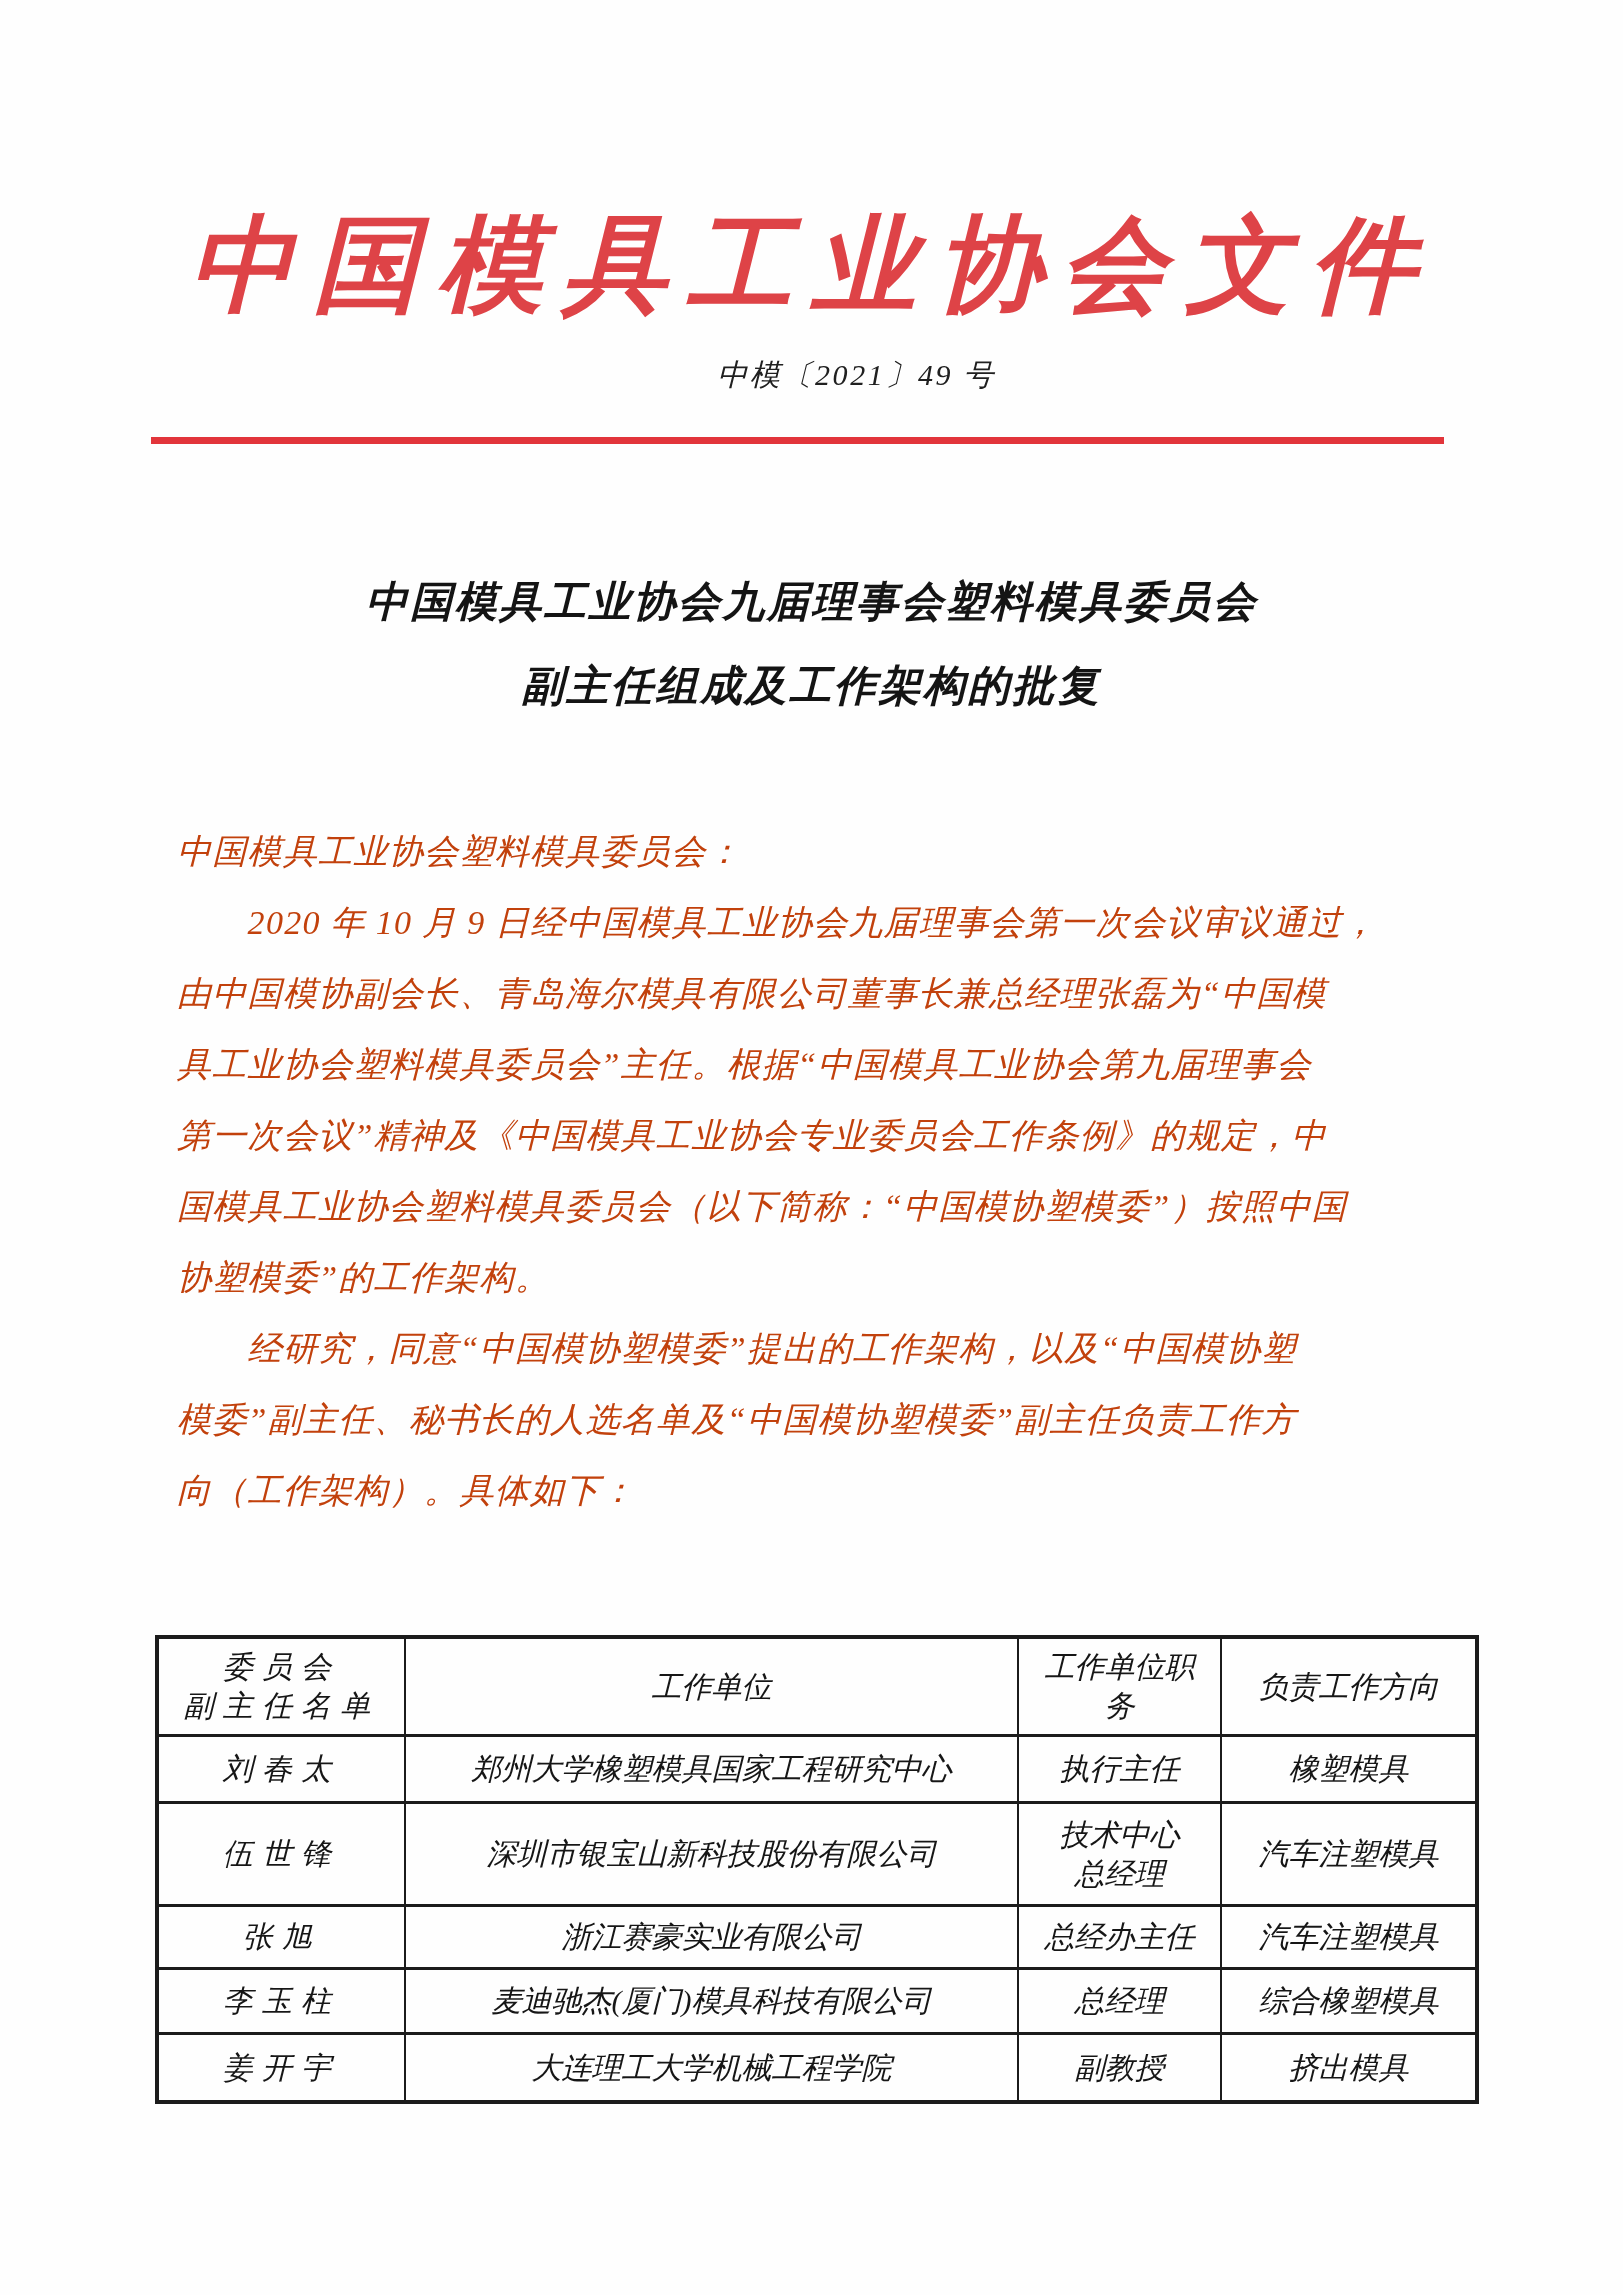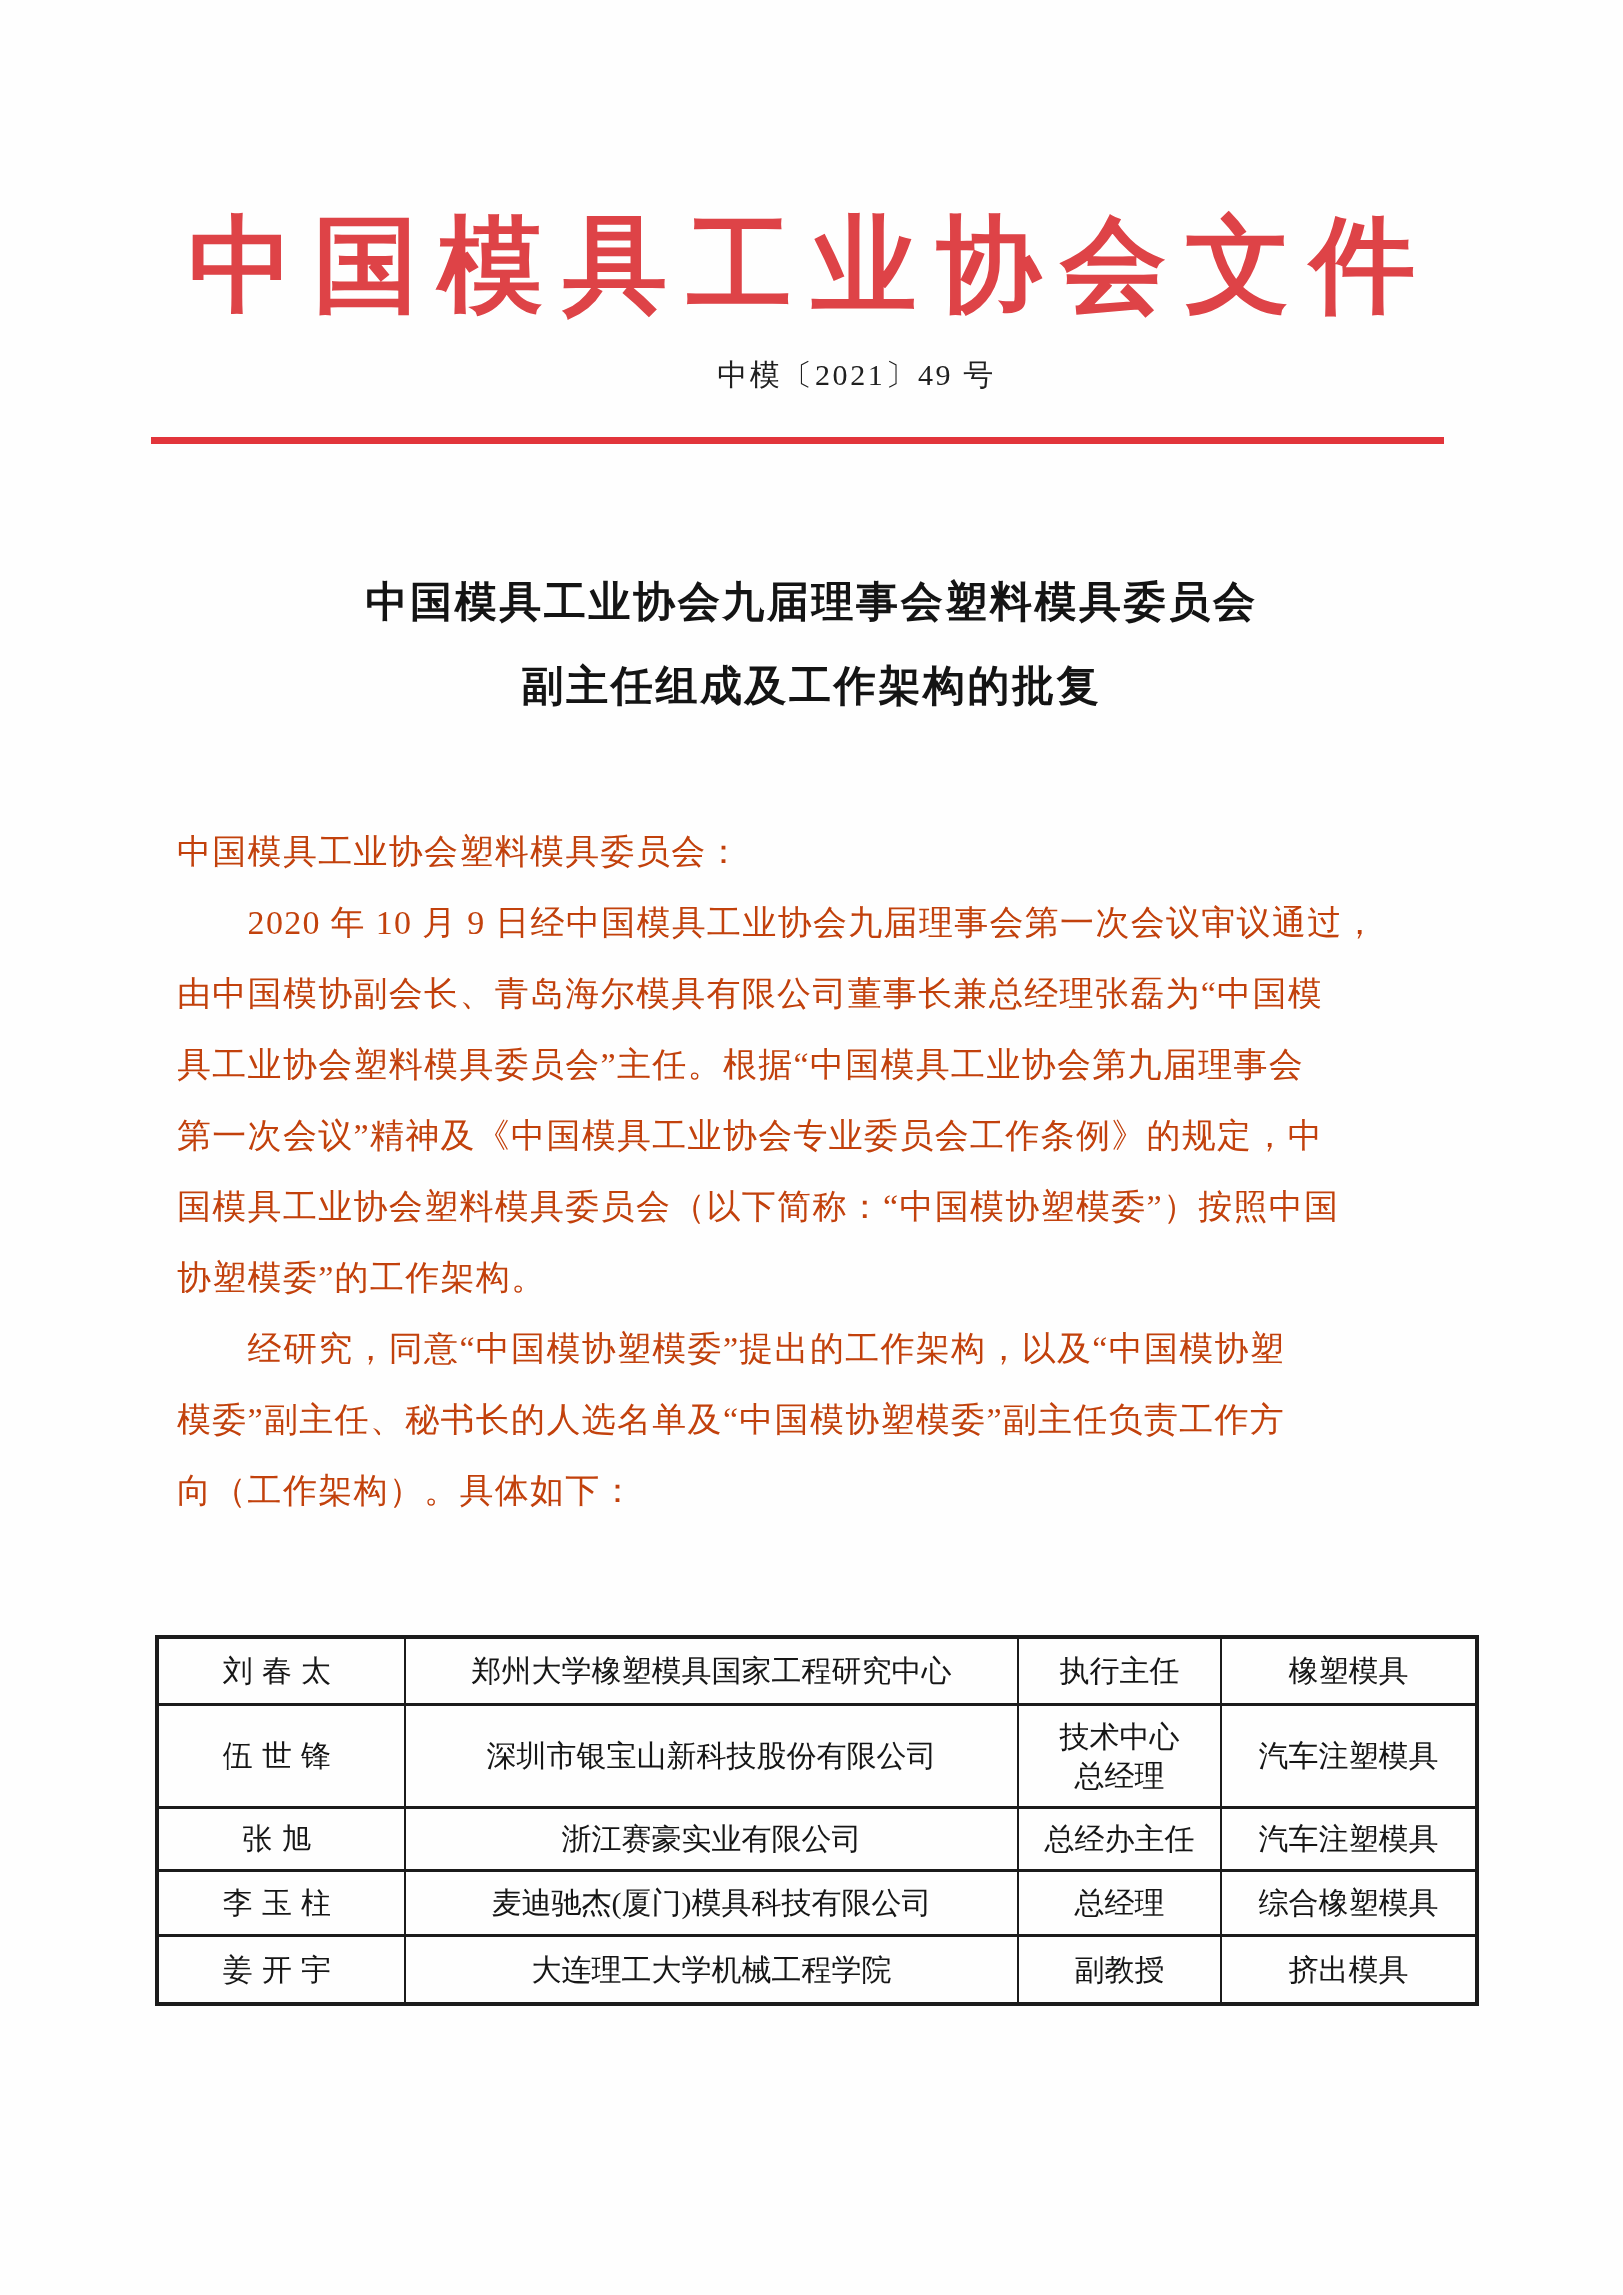--- a/index.html
+++ b/index.html
@@ -8,20 +8,21 @@
     background: #ffffff;
   }
   .page {
     position: relative;
     width: 1623px;
     height: 2295px;
     background: #fefefe;
     overflow: hidden;
     font-family: "Liberation Serif", "DejaVu Serif", serif;
     color: #1c1c1c;
+    font-style: italic;
   }
   .letterhead {
     position: absolute;
     top: 196px;
     left: 0;
     width: 100%;
     text-align: center;
     font-size: 105px;
     font-weight: bold;
     letter-spacing: 19.6px;
@@ -142,20 +143,28 @@
   </div>
 
   <table class="committee-table">
     <colgroup>
       <col class="col-name">
         <col class="col-unit">
         <col class="col-pos">
         <col class="col-dir">
     </colgroup>
     <tbody>
+        <tr class="row-header">
+      <th class="header-name-cell">委员会
+副主任名单</th>
+      <th>工作单位</th>
+      <th>工作单位职
+务</th>
+      <th>负责工作方向</th>
+    </tr>
     <tr class="row-1">
       <td class="name-cell">刘春太</td>
       <td>郑州大学橡塑模具国家工程研究中心</td>
       <td>执行主任</td>
       <td>橡塑模具</td>
     </tr>
     <tr class="row-3">
       <td class="name-cell">伍世锋</td>
       <td>深圳市银宝山新科技股份有限公司</td>
       <td>技术中心

